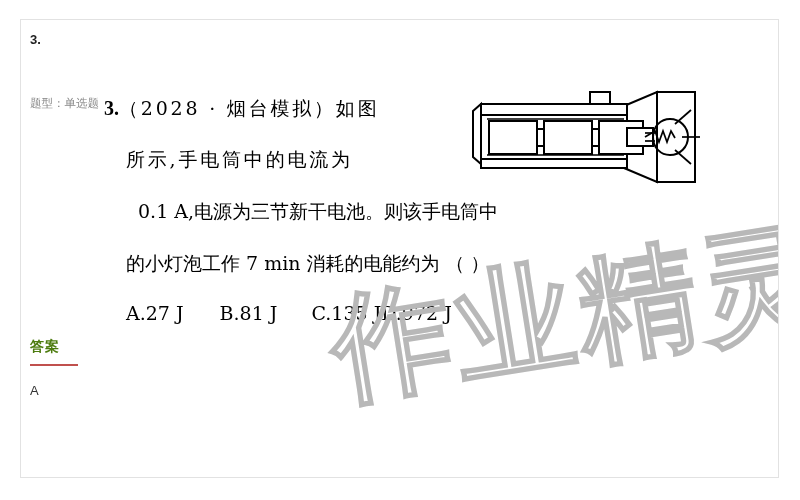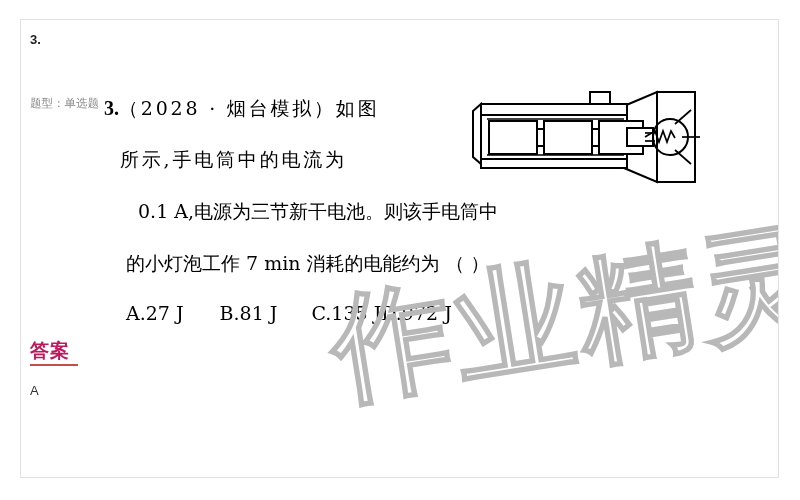--- a/index.html
+++ b/index.html
@@ -58,21 +58,21 @@
     color: #000000;
     font-family: "DejaVu Serif", serif;
     font-size: 19px;
   }
   .line {
     position: absolute;
     white-space: nowrap;
     line-height: 1;
   }
   .line-1 { left: 0px;  top: 14px; }
-  .line-2 { left: 16px; top: 66px; }
+  .line-2 { left: 22px; top: 66px; }
   .line-3 { left: 22px; top: 118px; margin-left: 12px; }
   .line-4 { left: 22px; top: 170px; }
   .line-5 { left: 22px; top: 220px; }
 
   .idx {
     font-weight: bold;
     font-family: "Liberation Serif", serif;
     font-size: 20px;
   }
   .sp { letter-spacing: 2.8px; }
@@ -89,23 +89,23 @@
     width: 240px;
     height: 102px;
   }
   .figure svg { display: block; }
 
   
   .ans-label {
     position: absolute;
     left: 9px;
     top: 318px;
-    font-size: 19px;
-    font-weight: bold;
-    color: #be185d;
+    font-size: 14px;
+    font-weight: bold;
+    color: #4d7c0f;
     font-family: "DejaVu Sans", sans-serif;
     letter-spacing: 1px;
   }
   .ans-rule {
     position: absolute;
     left: 9px;
     top: 344px;
     width: 48px;
     height: 2px;
     background: #c0504d;

